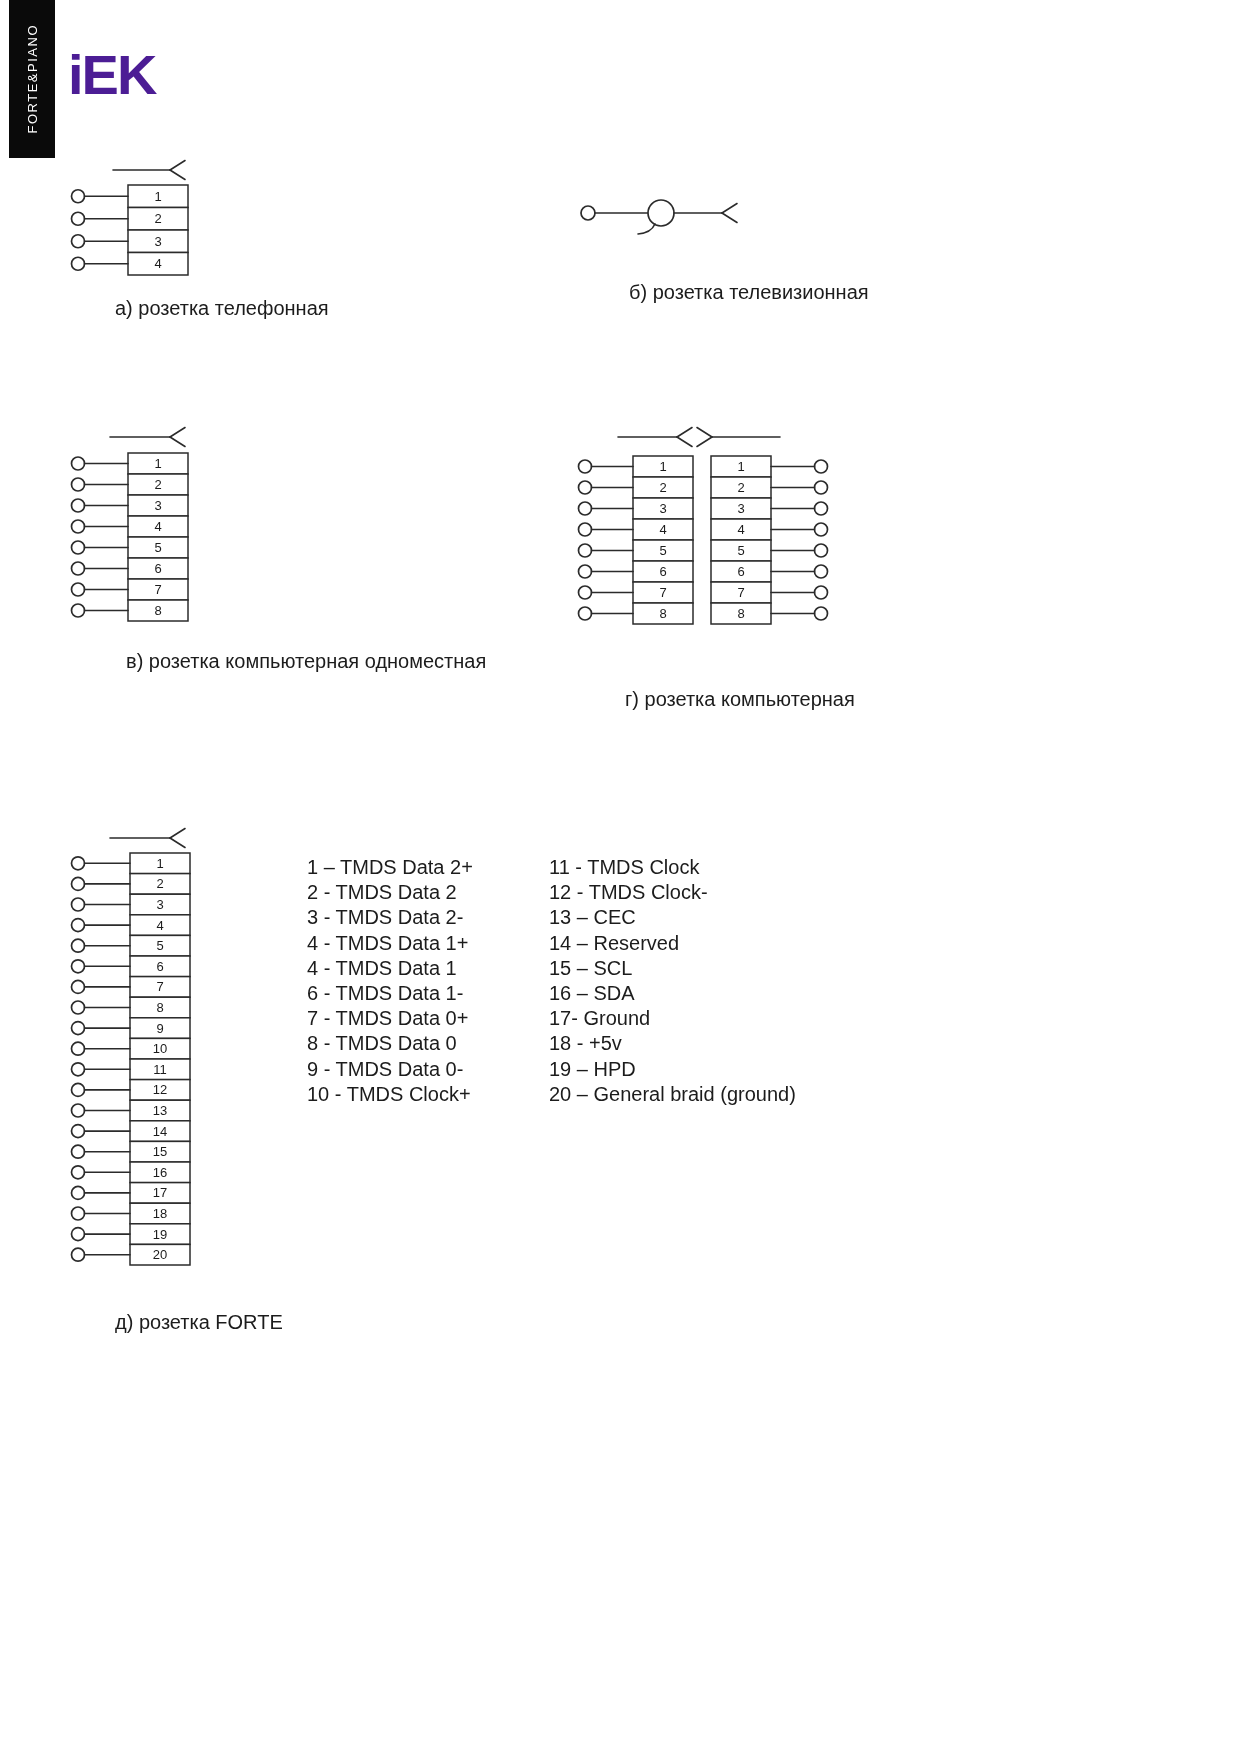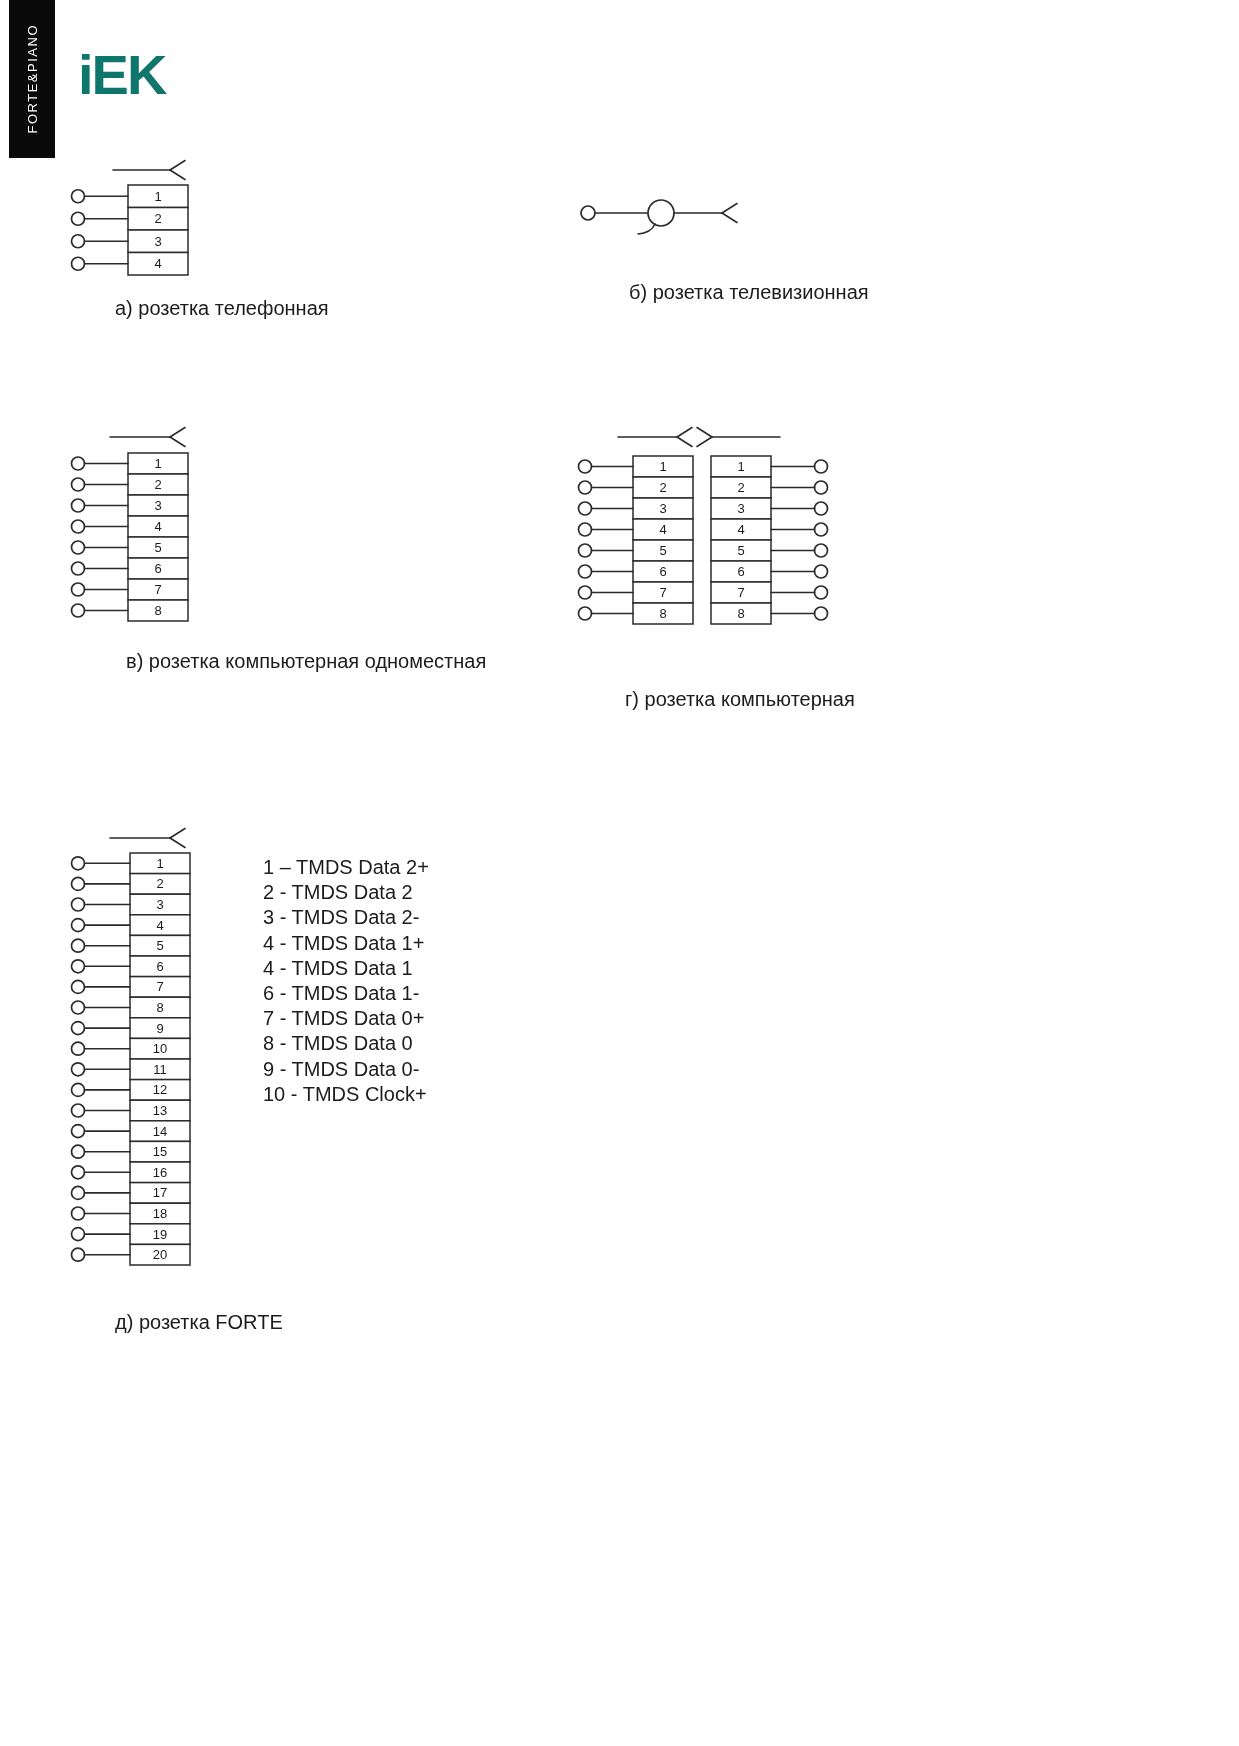--- a/index.html
+++ b/index.html
@@ -11,30 +11,30 @@
   }
   .series-bar {
     position:absolute; left:9px; top:0; width:46px; height:158px;
     background:#0a0a0a; display:flex; align-items:center; justify-content:center;
   }
   .series-label {
     writing-mode:vertical-rl; transform:rotate(180deg);
     color:#ffffff; font-size:13px; letter-spacing:1.5px; font-weight:400;
   }
   .logo {
-    position:absolute; left:78px; top:42px;
-    font-size:56px; font-weight:900; letter-spacing:-2px; color:#0f766e;
+    position:absolute; left:68px; top:42px;
+    font-size:56px; font-weight:900; letter-spacing:-2px; color:#4c1d95;
   }
   #schematics { position:absolute; left:0; top:0; }
   .ln { stroke:#2b2b2b; stroke-width:1.6; fill:none; stroke-linecap:round; }
   .box { fill:#ffffff; stroke:#2b2b2b; stroke-width:1.5; }
   .pin-circ { fill:#ffffff; stroke:#2b2b2b; stroke-width:1.7; }
   .pin-num { font-size:13px; fill:#1c1c1c; font-family:"Liberation Sans","DejaVu Sans",sans-serif; }
   .diagram-label { position:absolute; font-size:20px; white-space:nowrap;margin-left:40px; }
-  .legend-col { position:absolute; font-size:20px; line-height:25.2px; white-space:nowrap; }
+  .legend-col { position:absolute; font-size:20px; line-height:25.2px; white-space:nowrap;margin-left:44px; }
   .caption { position:absolute; font-size:21px; white-space:nowrap; }
 </style>
 </head>
 <body>
 
 <div class="page">
 
   <div class="series-bar">
     <span class="series-label">FORTE&amp;PIANO</span>
   </div>
@@ -279,15 +279,27 @@
       <div>2 - TMDS Data 2</div>
       <div>3 - TMDS Data 2-</div>
       <div>4 - TMDS Data 1+</div>
       <div>4 - TMDS Data 1</div>
       <div>6 - TMDS Data 1-</div>
       <div>7 - TMDS Data 0+</div>
       <div>8 - TMDS Data 0</div>
       <div>9 - TMDS Data 0-</div>
       <div>10 - TMDS Clock+</div>
     </div>
+  <div class="legend-col" id="legendR" style="left:505px;top:855px">
+      <div>11 - TMDS Clock</div>
+      <div>12 - TMDS Clock-</div>
+      <div>13 – CEC</div>
+      <div>14 – Reserved</div>
+      <div>15 – SCL</div>
+      <div>16 – SDA</div>
+      <div>17- Ground</div>
+      <div>18 - +5v</div>
+      <div>19 – HPD</div>
+      <div>20 – General braid (ground)</div>
+    </div>
 
 
 </div>
 
 </body></html>

